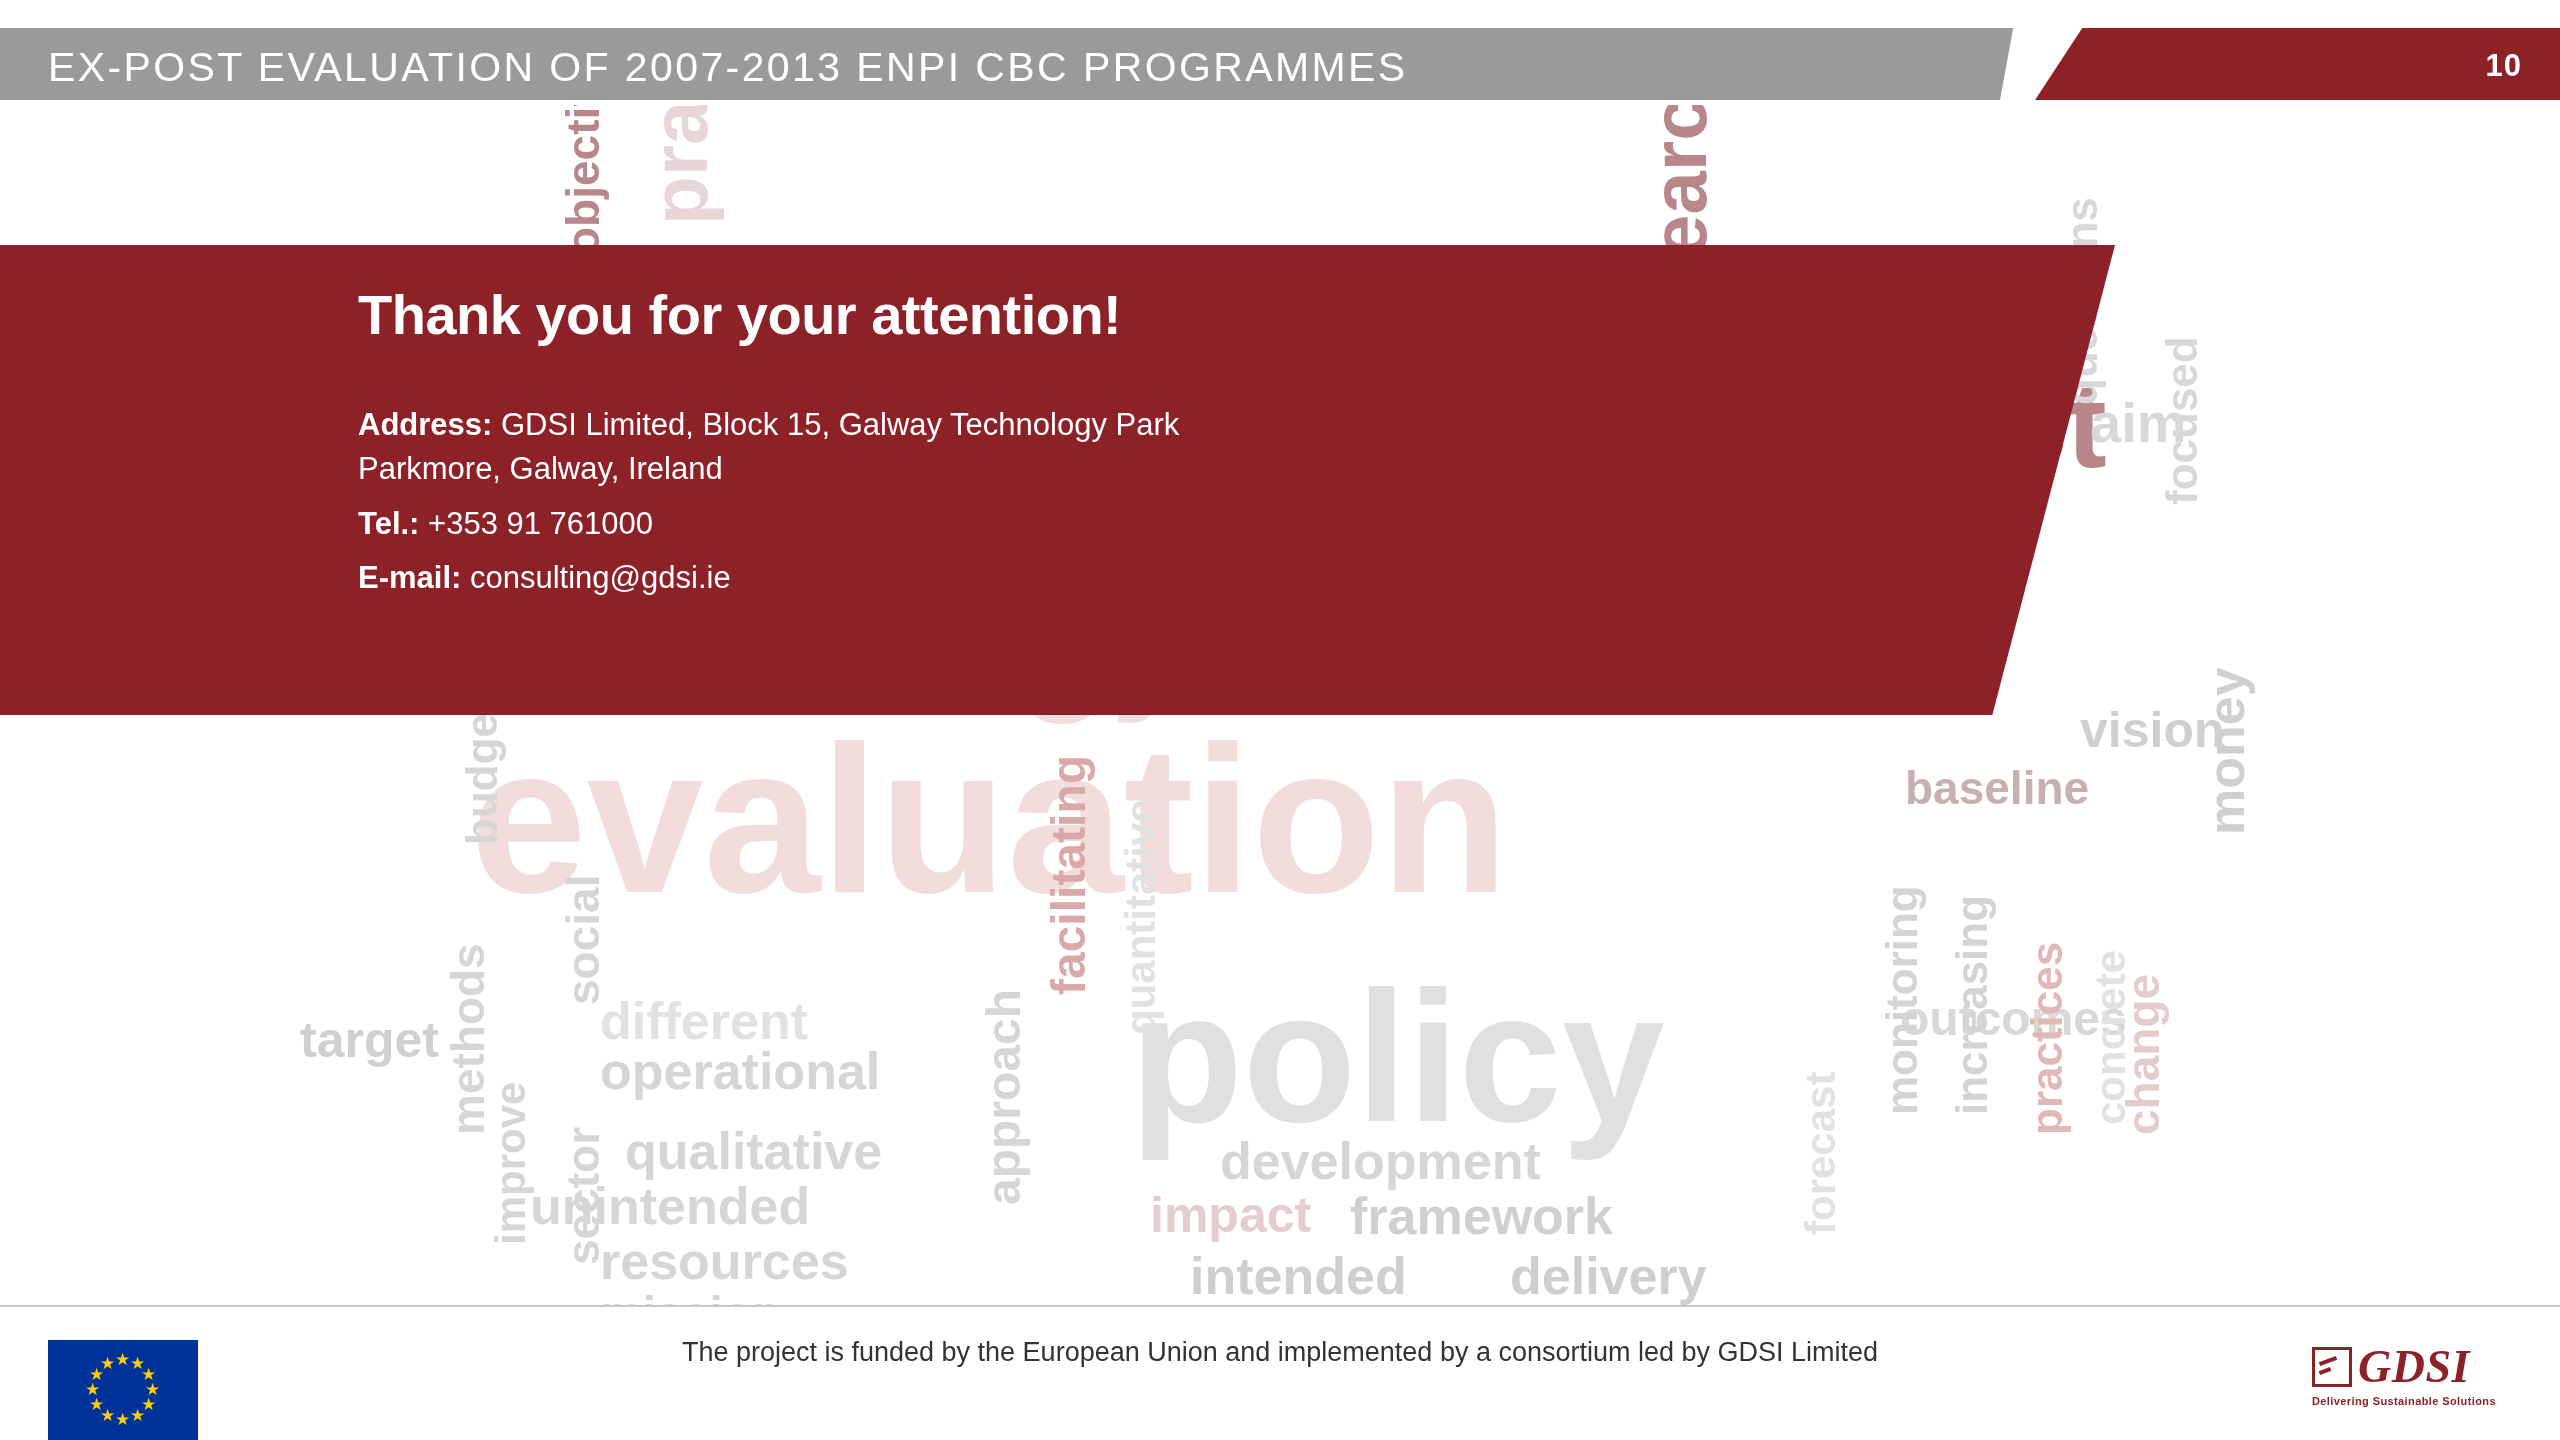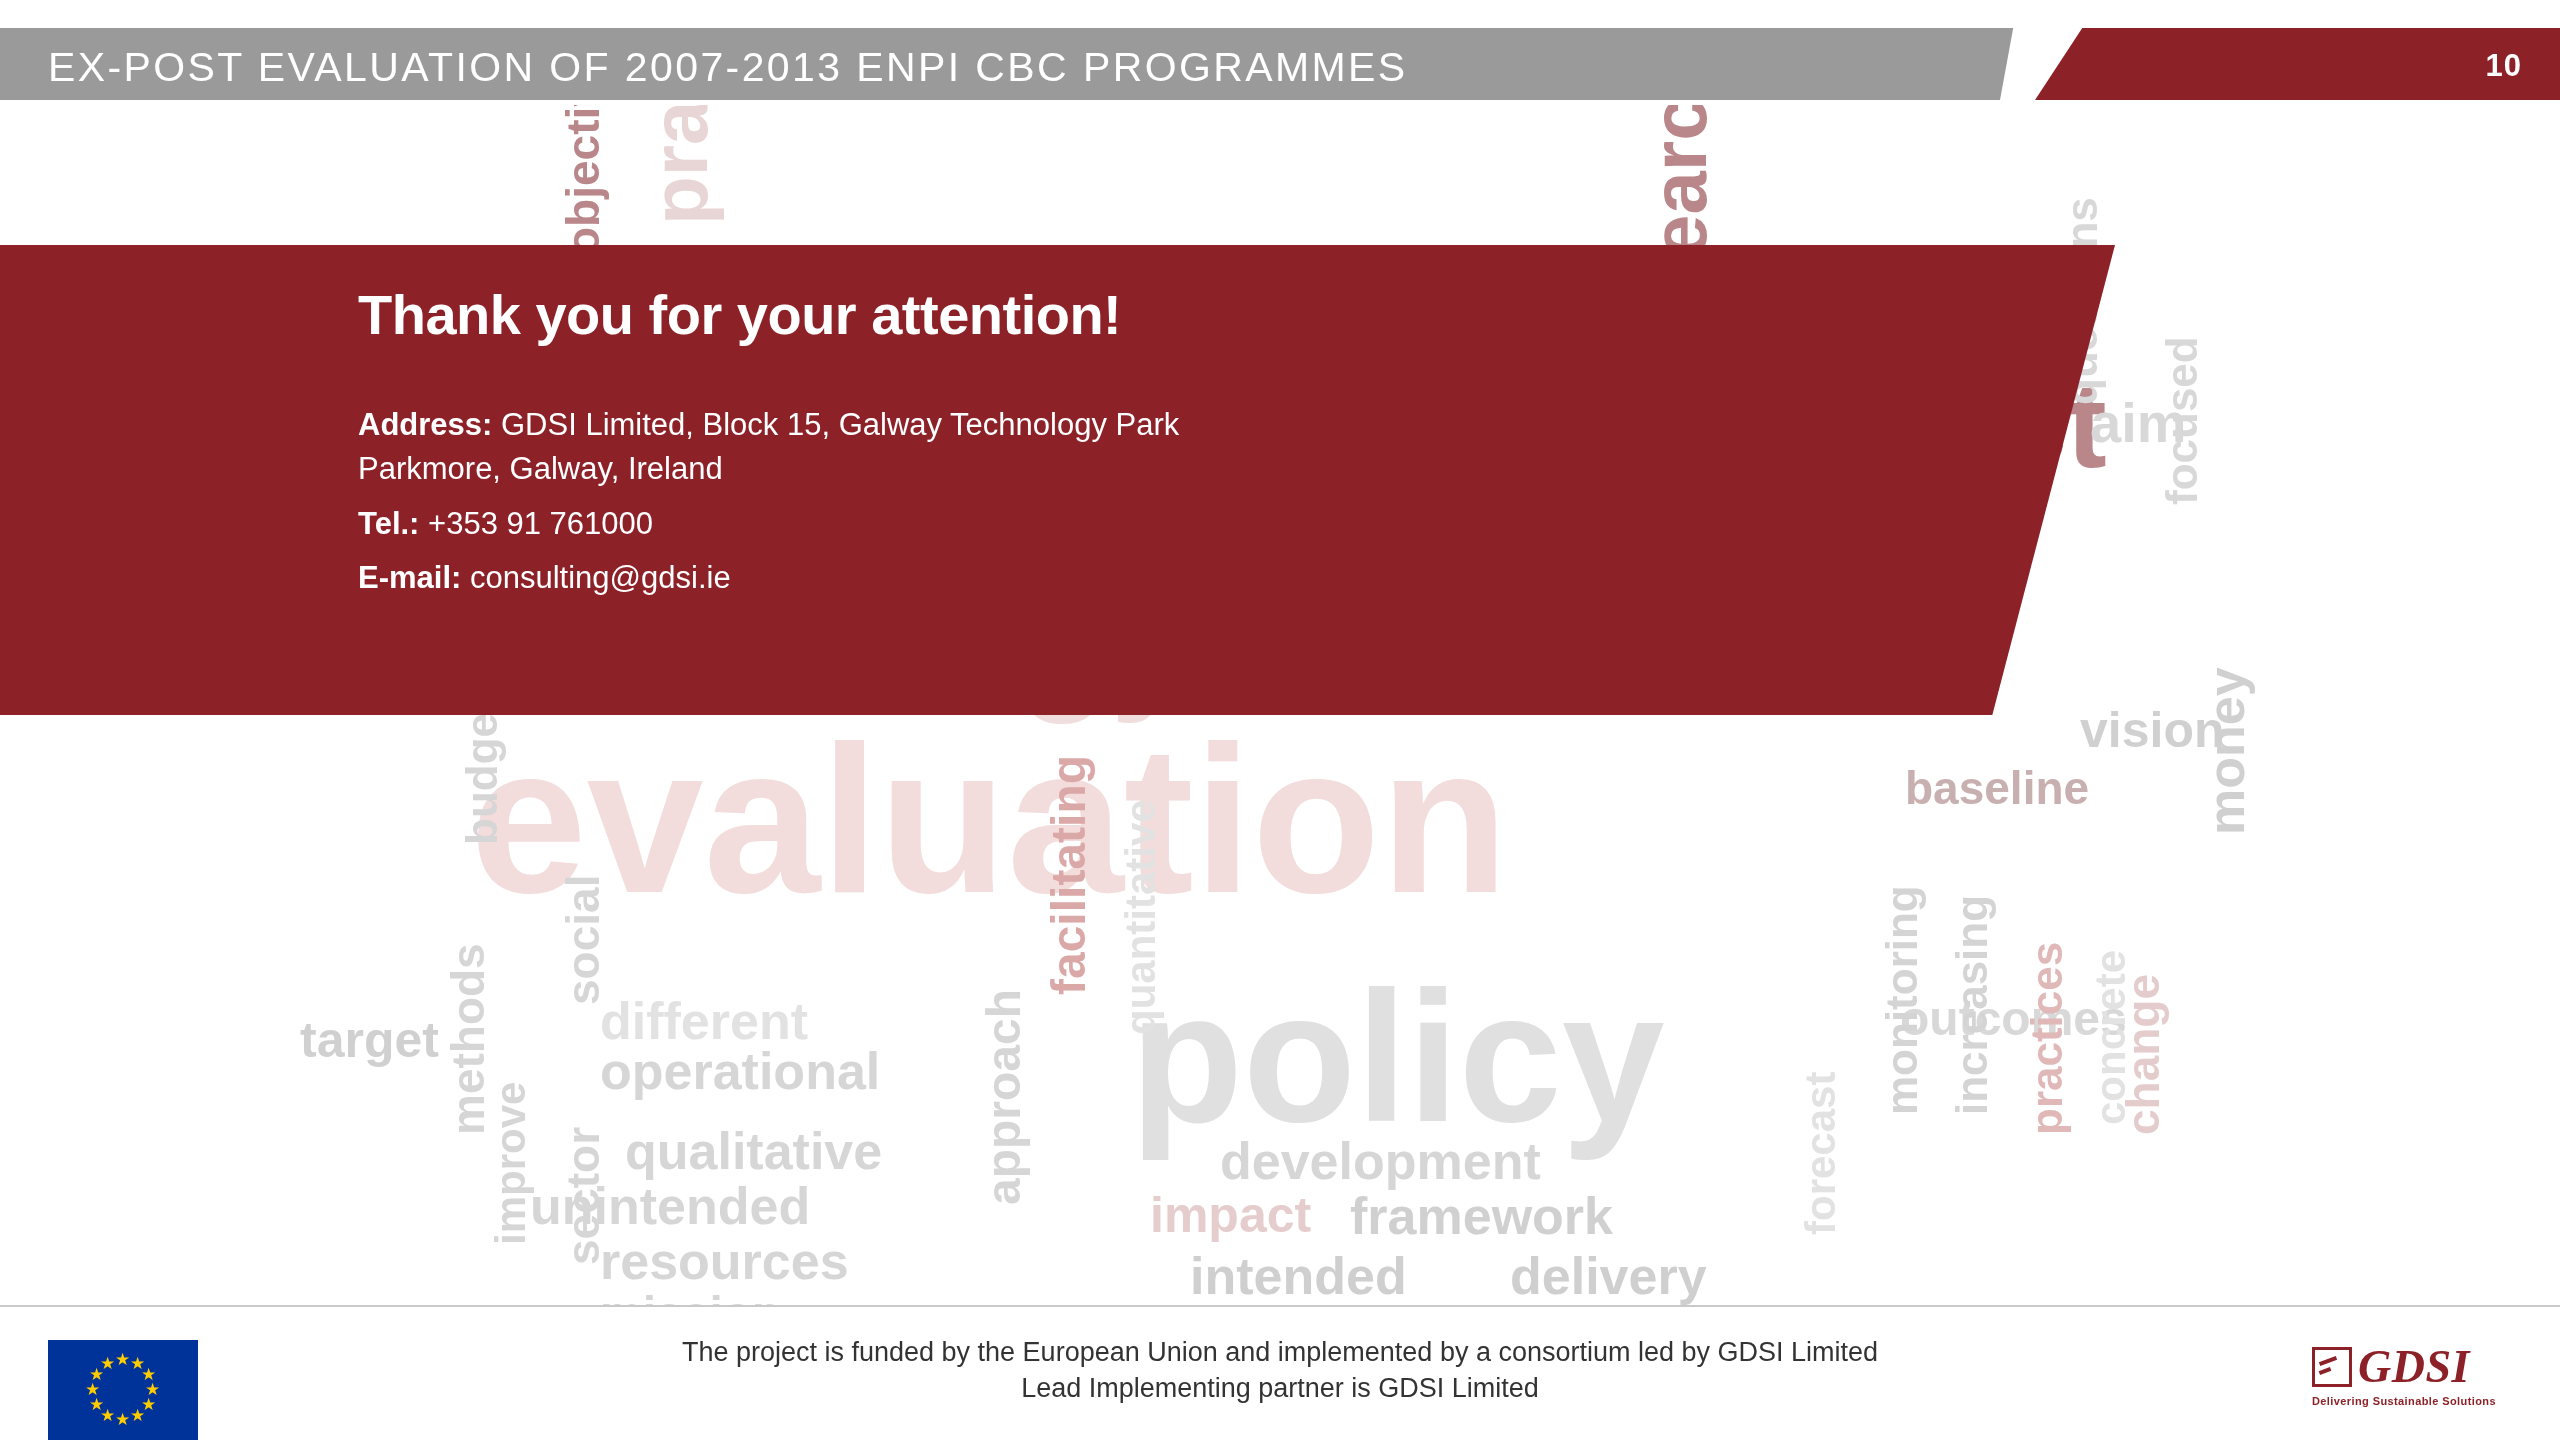--- a/index.html
+++ b/index.html
@@ -277,18 +277,17 @@
     <span class="eu-star" style="left: 82px; top: 66.9808px;">★</span>
     <span class="eu-star" style="left: 67px; top: 71px;">★</span>
     <span class="eu-star" style="left: 52px; top: 66.9808px;">★</span>
     <span class="eu-star" style="left: 41.0192px; top: 56px;">★</span>
     <span class="eu-star" style="left: 37px; top: 41px;">★</span>
     <span class="eu-star" style="left: 41.0192px; top: 26px;">★</span>
     <span class="eu-star" style="left: 52px; top: 15.0192px;">★</span>
   </div>
 <div class="footer-text">
   <div>The project is funded by the European Union and implemented by a consortium led by GDSI Limited</div>
-  <div>Lead Implementing partner is GDSI Limited</div>
 </div>
 <div class="gdsi-logo">
   <span class="gdsi-mark"></span><span class="gdsi-word">GDSI</span>
   <span class="gdsi-tag">Delivering Sustainable Solutions</span>
 </div>
 
 </body></html>

